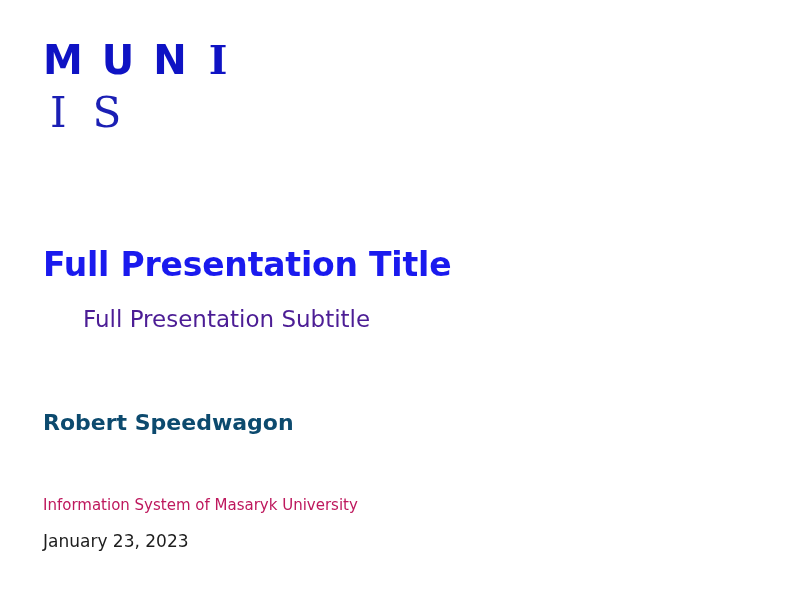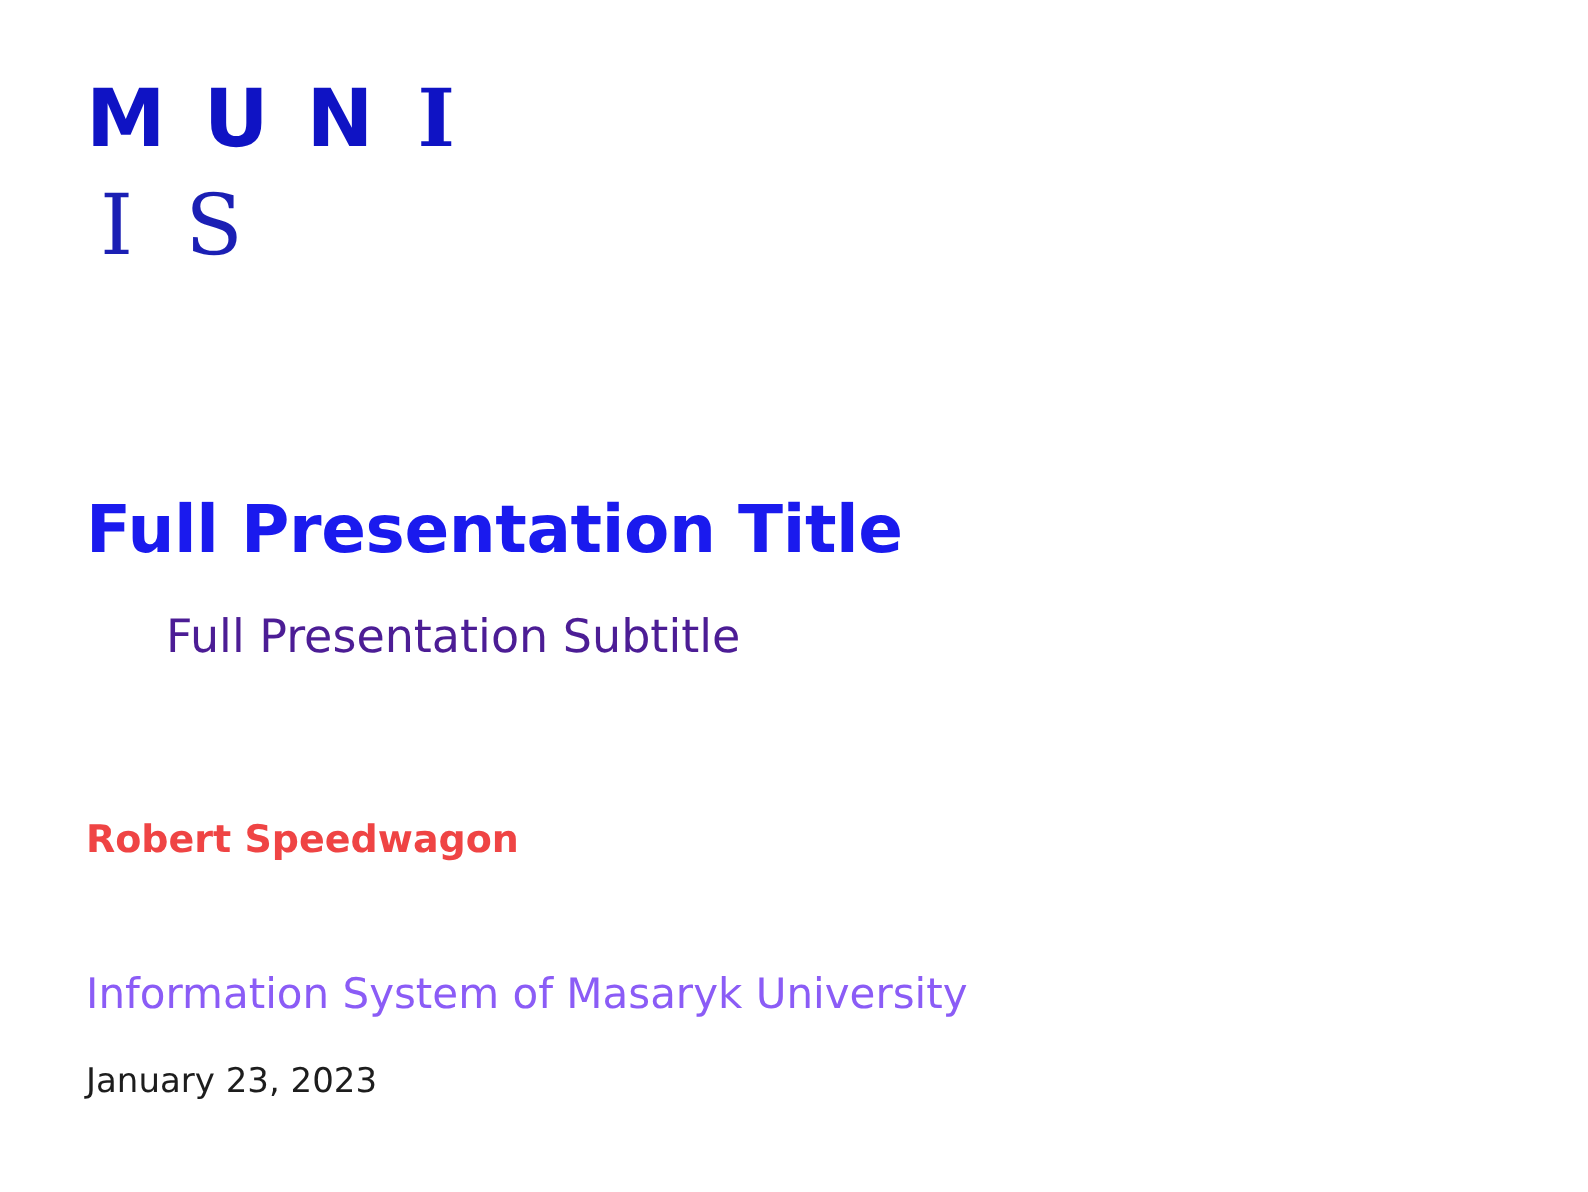--- a/index.html
+++ b/index.html
@@ -105,36 +105,36 @@
   }
 
   .author-block {
     position: absolute;
     left: 43px;
     top: 406px;
   }
 
   .author-name,
   .author-email {
-    color: #ef4444;
+    color: #0c4a6e;
     font-family: "DejaVu Sans", sans-serif;
     font-weight: 700;
-    font-size: 19px;
+    font-size: 22px;
     line-height: 1.5;
     white-space: nowrap;
   }
 
   .affiliation {
     position: absolute;
     left: 43px;
-    top: 484px;
-    color: #8b5cf6;
+    top: 496px;
+    color: #be185d;
     font-family: "DejaVu Sans", sans-serif;
     font-weight: 400;
-    font-size: 21px;
+    font-size: 15px;
     line-height: 1.3;
     white-space: nowrap;
   }
 
   .date {
     position: absolute;
     left: 43px;
     top: 530px;
     color: #1d1d1d;
     font-family: "DejaVu Sans", sans-serif;

